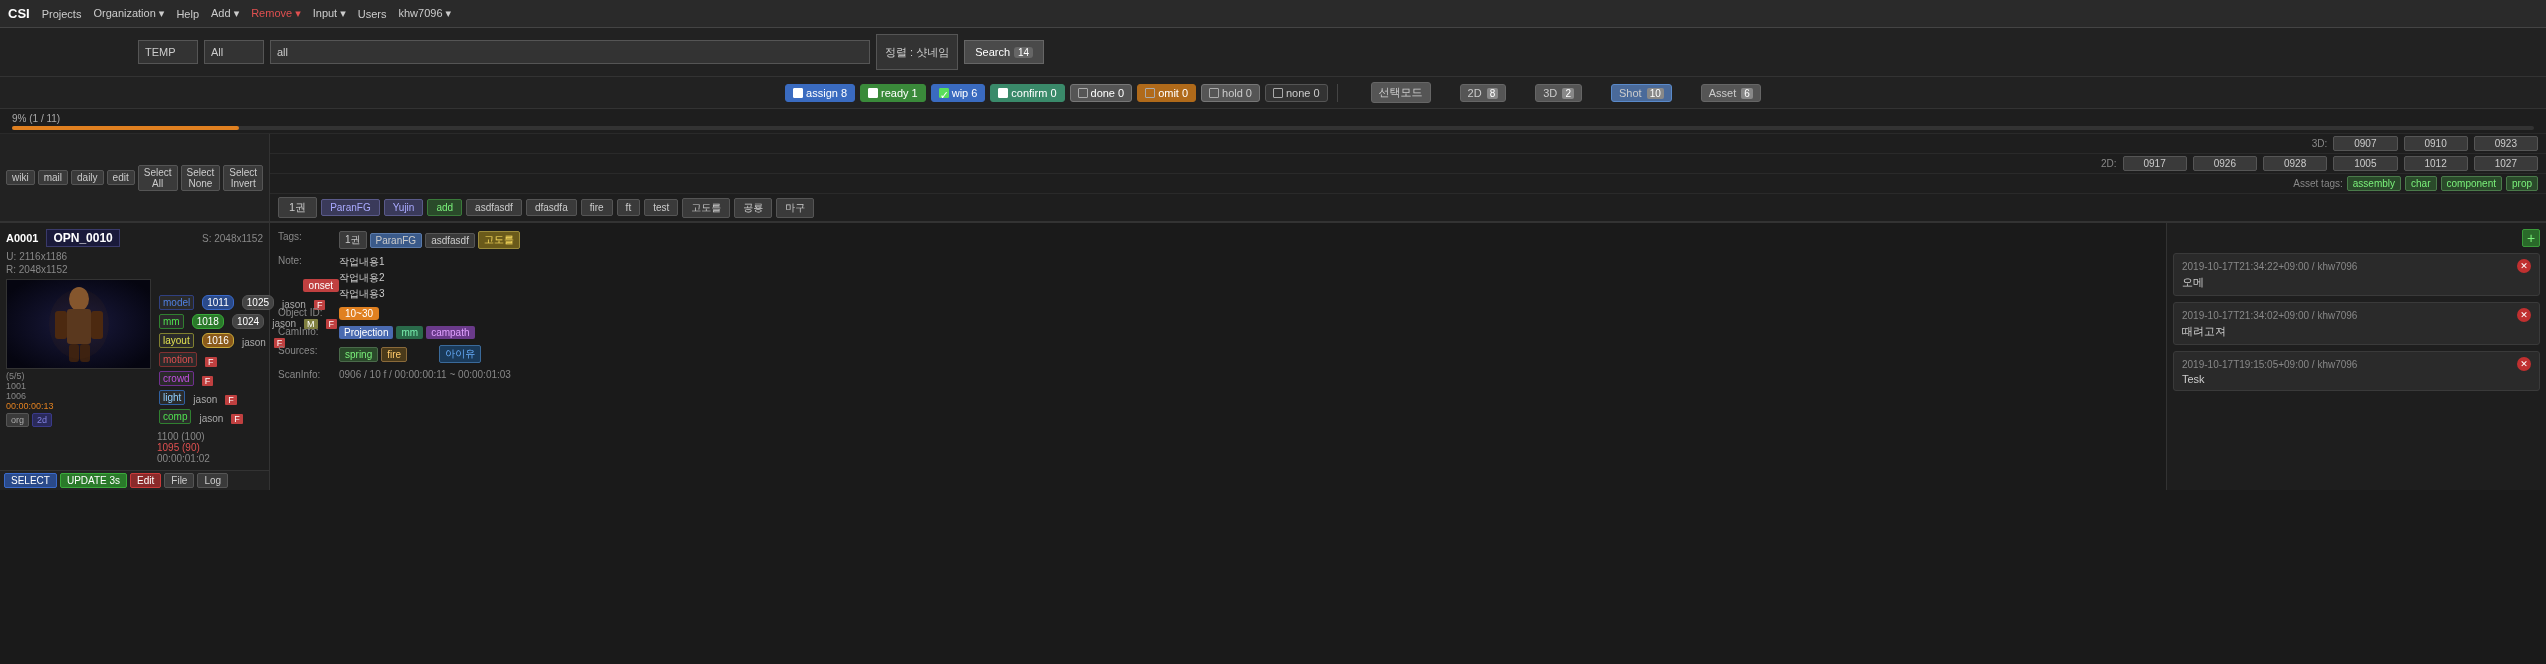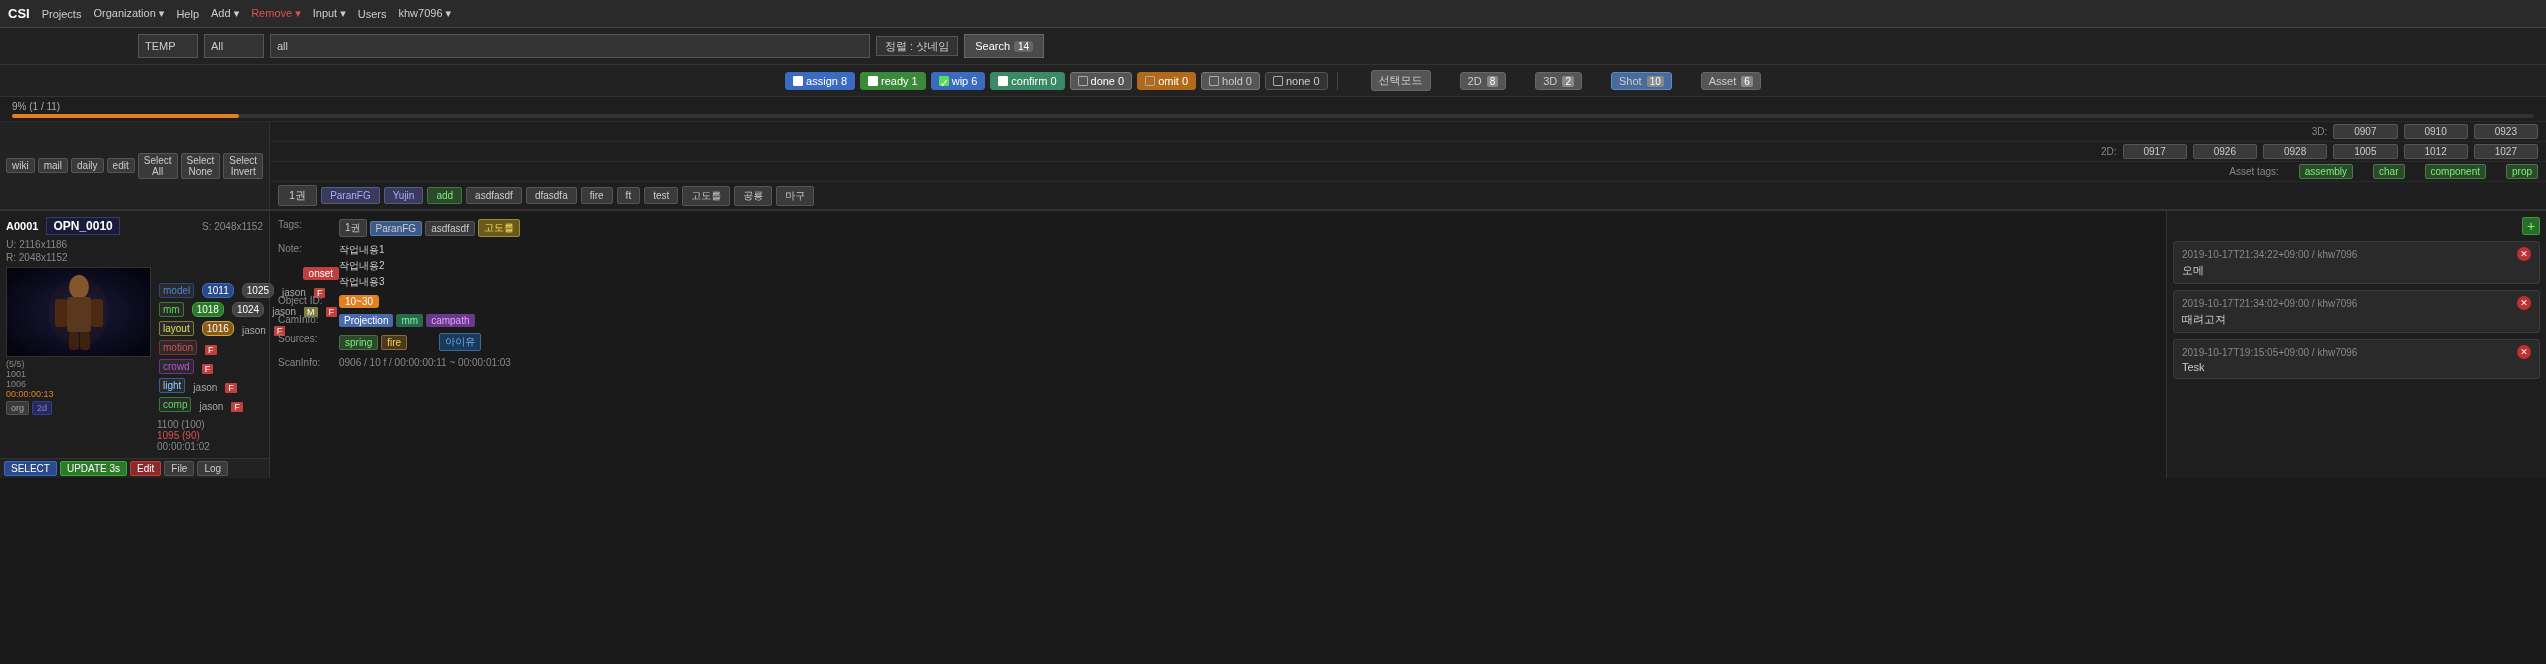--- a/index.html
+++ b/index.html
@@ -50,21 +50,21 @@
       font-size: 11px;
       height: 24px;
     }
     .filter-input.narrow { width: 60px; }
     .filter-input.medium { width: 60px; }
     .sort-label {
       background: #333;
       border: 1px solid #555;
       color: #ccc;
       padding: 3px 8px;
-      height: 20px;
+      height: 36px;
       display: flex;
       align-items: center;
       font-size: 11px;
     }
     .search-btn {
       background: #4a4a4a;
       border: 1px solid #666;
       color: #fff;
       padding: 3px 10px;
       height: 24px;
@@ -607,21 +607,21 @@
       </div>
       <div style="display:flex; justify-content:flex-end; padding:2px 8px; gap:6px; align-items:center; border-bottom:1px solid #2a2a2a; font-size:10px;">
         <span style="color:#888;">2D:</span>
         <span class="tr-num">0917</span>
         <span class="tr-num">0926</span>
         <span class="tr-num">0928</span>
         <span class="tr-num">1005</span>
         <span class="tr-num">1012</span>
         <span class="tr-num">1027</span>
       </div>
-      <div style="display:flex; justify-content:flex-end; padding:2px 8px; gap:20px; align-items:center; border-bottom:1px solid #2a2a2a; font-size:10px;">
+      <div style="display:flex; justify-content:flex-end; padding:2px 8px; gap:4px; align-items:center; border-bottom:1px solid #2a2a2a; font-size:10px;">
         <span style="color:#888;">Asset tags:</span>
         <span class="tr-asset-tag">assembly</span>
         <span class="tr-asset-tag">char</span>
         <span class="tr-asset-tag">component</span>
         <span class="tr-asset-tag">prop</span>
       </div>
 
       <div style="display:flex; align-items:center; gap:4px; padding:3px 8px; flex-wrap:wrap;">
         <button class="nav-btn">1권</button>
         <button class="person-btn">ParanFG</button>

